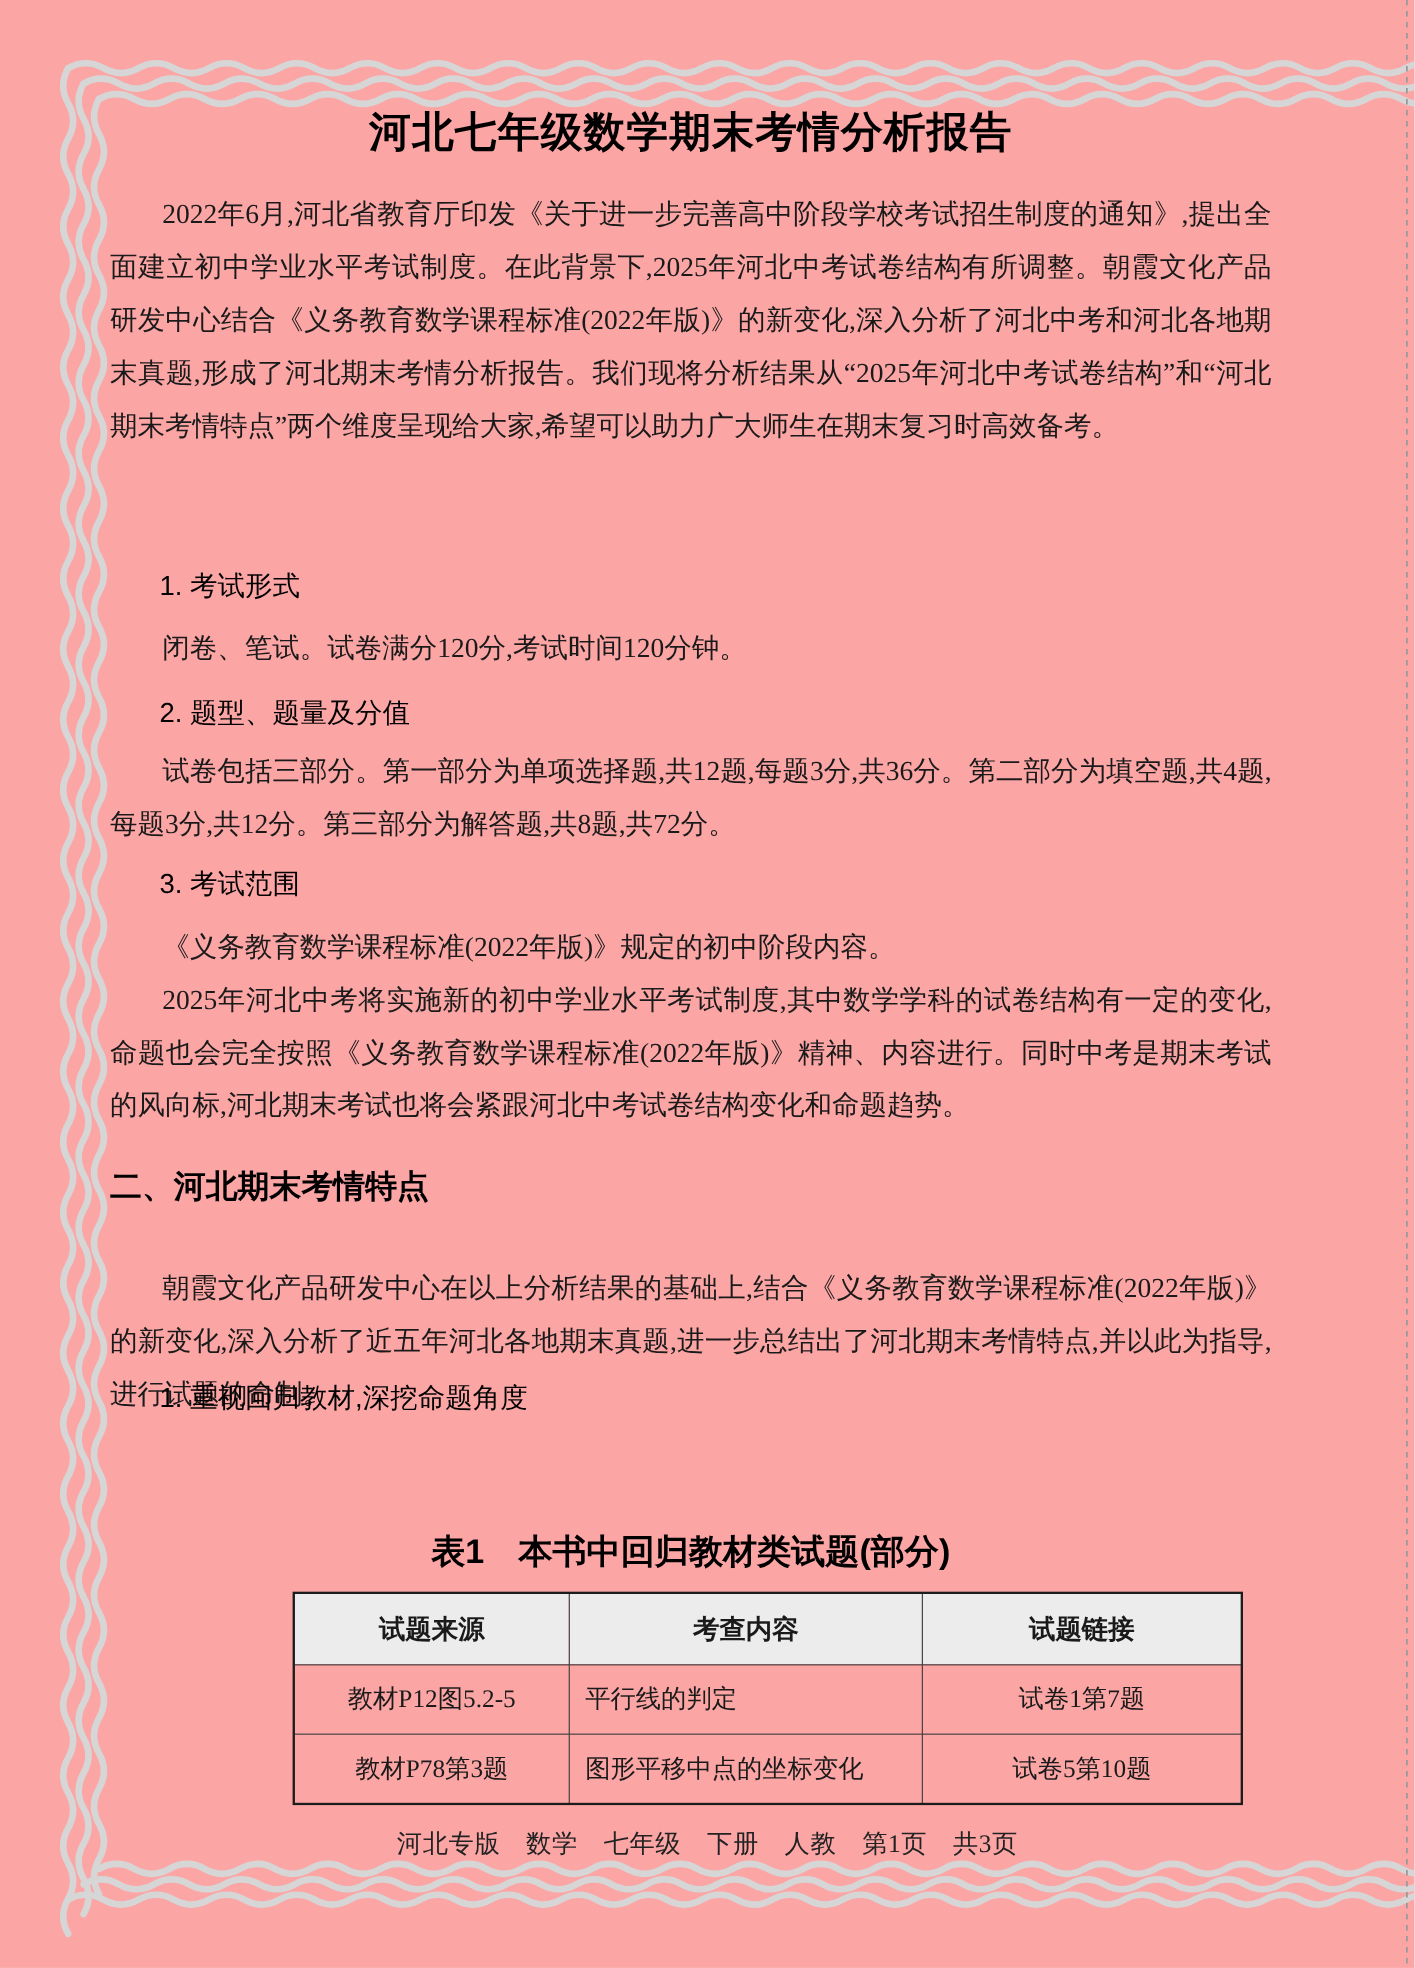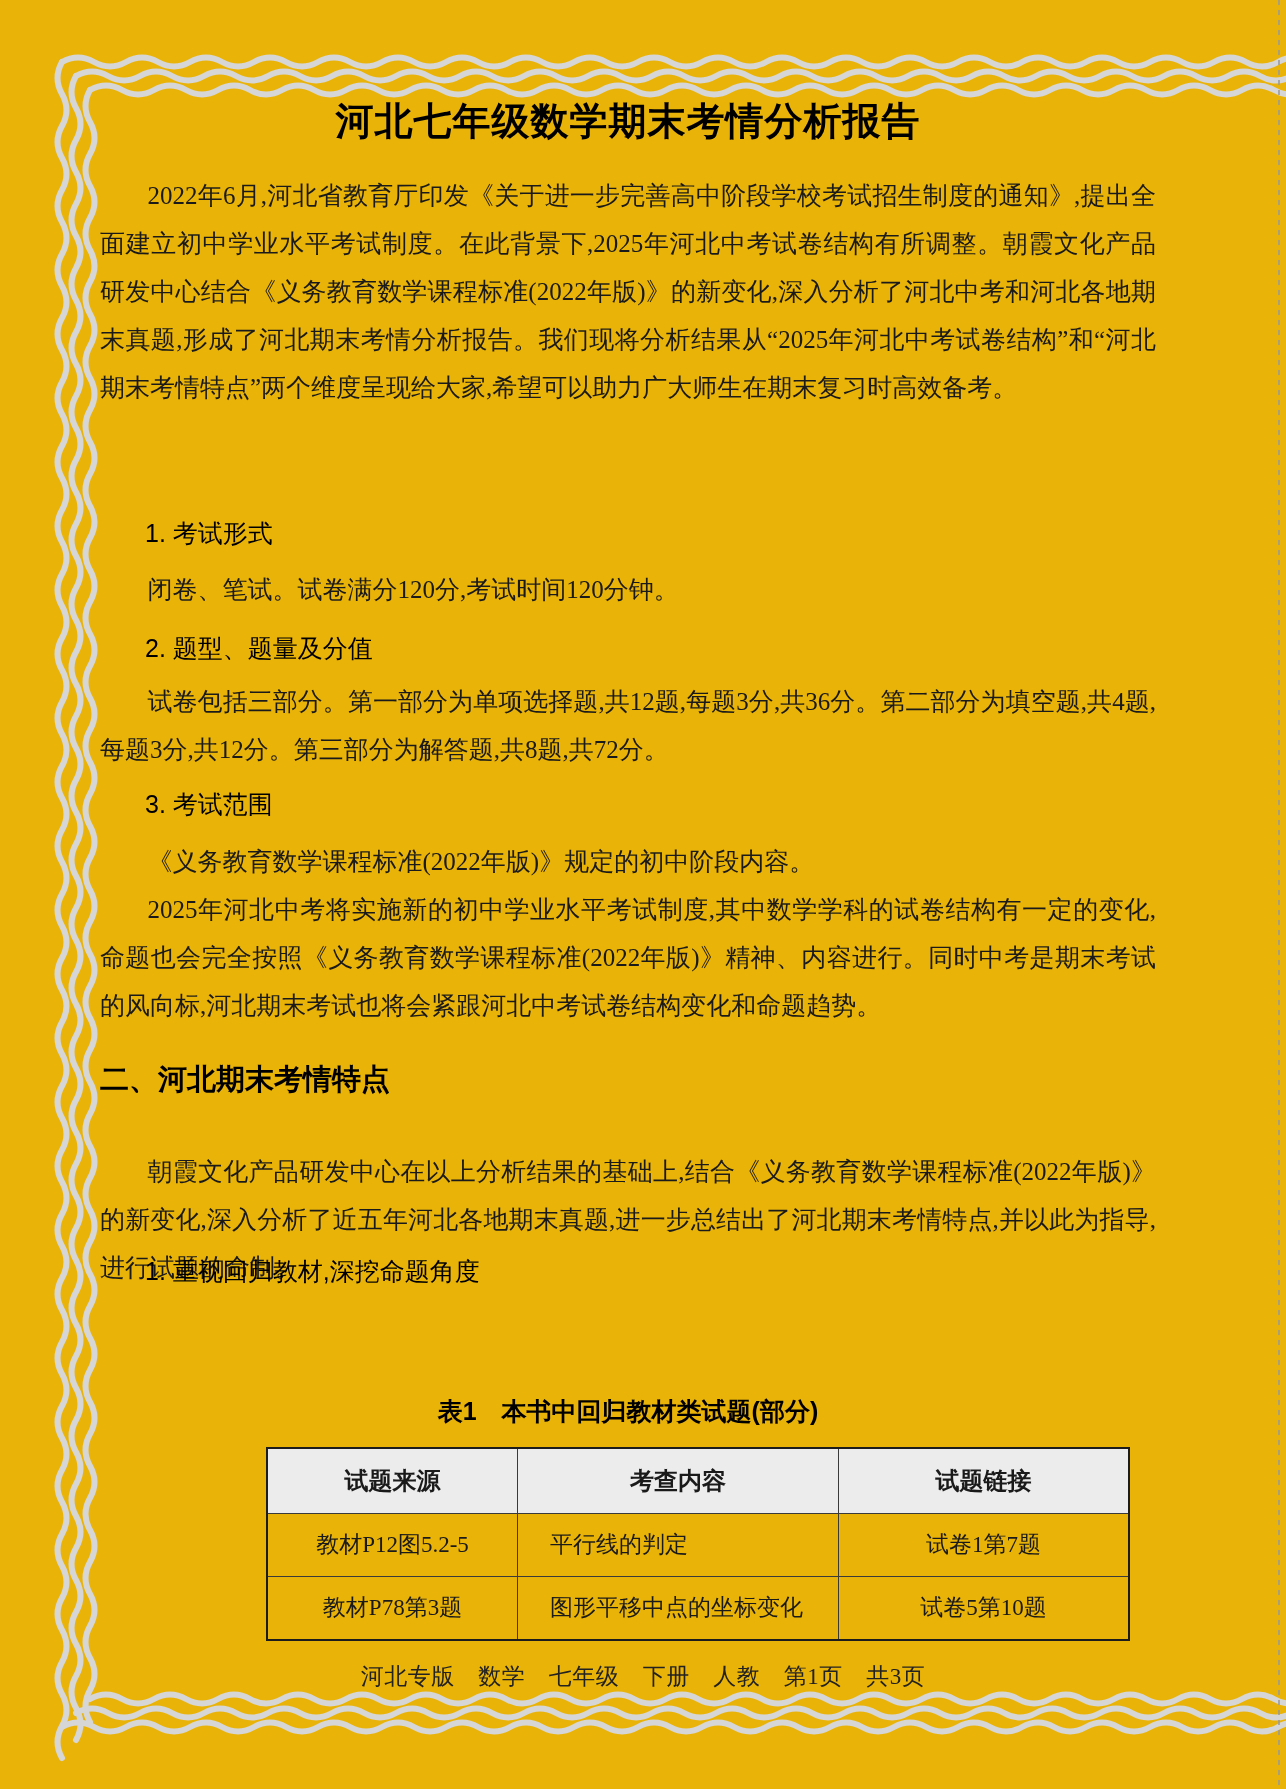--- a/index.html
+++ b/index.html
@@ -1,19 +1,19 @@
 <!DOCTYPE html>
 <html><head>
 <meta charset="utf-8">
 <style>
   html,body{margin:0;padding:0;background:#ffffff;}
   .page{
     position:relative;
     width:1286px;height:1789px;
-    background:#eab308;
+    background:#fca5a5;
     overflow:hidden;
     font-family:"Liberation Serif","DejaVu Serif",serif;
     color:#1a1a1a;
   }
   .abs{position:absolute;}
   .content-w{left:100px;width:1056px;}
   .doc-title{
     top:96px;text-align:center;
     font-family:"Liberation Sans","DejaVu Sans",sans-serif;
     font-weight:bold;font-size:38px;line-height:50px;color:#000;
@@ -28,31 +28,31 @@
     font-family:"Liberation Sans","DejaVu Sans",sans-serif;
     font-weight:bold;font-size:29px;line-height:36px;color:#000;
   }
   .h3{
     font-family:"Liberation Sans","DejaVu Sans",sans-serif;
     font-weight:normal;font-size:25px;line-height:32px;color:#000;
     left:145px;width:1011px;
   }
   .caption{
     font-family:"Liberation Sans","DejaVu Sans",sans-serif;
-    font-weight:bold;font-size:25px;line-height:34px;color:#000;
+    font-weight:bold;font-size:31px;line-height:34px;color:#000;
     text-align:center;
   }
   table.t1{
     border-collapse:collapse;table-layout:fixed;
     width:861px;height:192px;
     font-size:23px;
   }
   table.t1 td,table.t1 th{
     border:1.4px solid #3a3a3a;
-    padding:0 32px;overflow:hidden;white-space:nowrap;
+    padding:0 14px;overflow:hidden;white-space:nowrap;
   }
   table.t1 th{
     background:#ececec;
     font-family:"Liberation Sans","DejaVu Sans",sans-serif;
     font-weight:bold;font-size:24px;text-align:center;
   }
   table.t1 td{text-align:center;font-family:"Liberation Serif","DejaVu Serif",serif;}
   table.t1 td.c2{text-align:left;}
   .t1-wrap{outline:2.6px solid #1c1c1c;outline-offset:-1px;}
   .footer{

